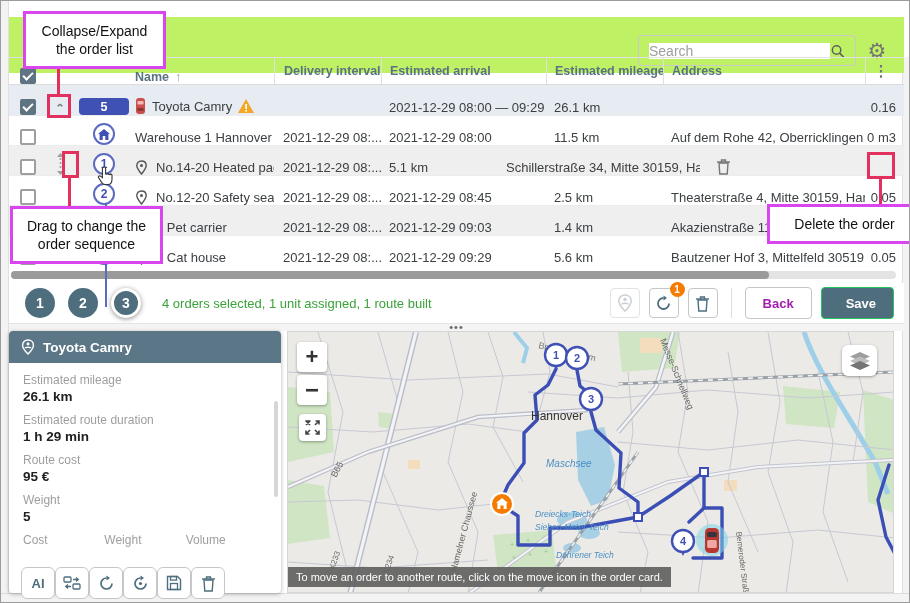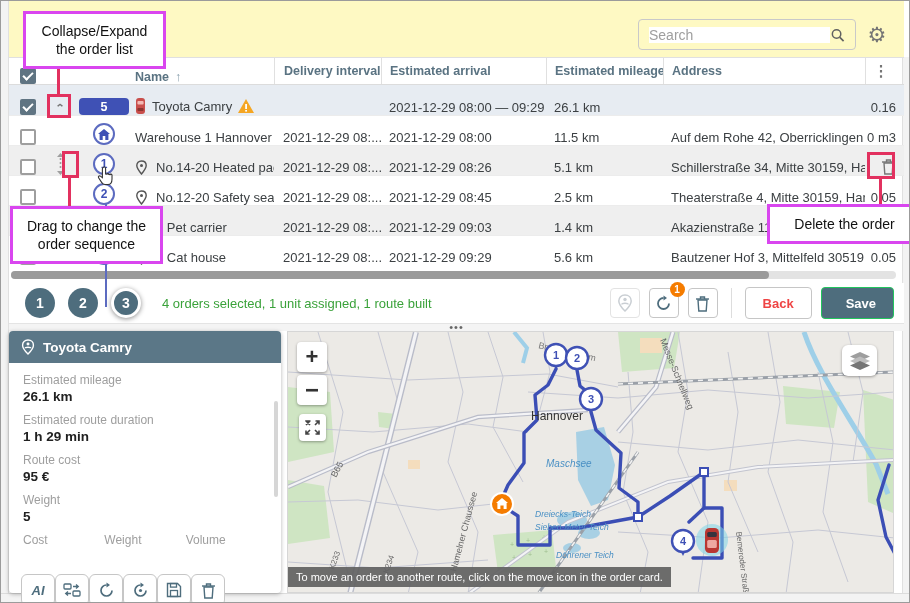--- a/index.html
+++ b/index.html
@@ -4,21 +4,21 @@
 <style>
   * { margin:0; padding:0; box-sizing:border-box; }
   html,body { width:910px; height:603px; font-family:"Liberation Sans", sans-serif; background:#fff; }
   #app { position:relative; width:910px; height:603px; border:1px solid #9b9b9b; background:#fff; overflow:hidden; }
   .gutter { position:absolute; background:#f3f3f3; }
   #gutter-left  { left:0; top:0; width:8px; height:594px; border-right:1px solid #e0e0e0; }
   #gutter-right { right:0; top:56px; width:7px; height:538px; border-left:1px solid #e0e0e0; }
   #gutter-bottom{ left:0; bottom:0; width:910px; height:9px; border-top:1px solid #dcdcdc; }
 
   
-  #toolbar { position:absolute; left:8px; top:0; width:895px; height:56px; background:#fef9c3; }
+  #toolbar { position:absolute; left:8px; top:16px; width:895px; height:56px; background:#bef264; }
   #search-box { position:absolute; right:48px; top:18px; width:218px; height:31px; border:1px solid #c9c9c9; border-radius:4px; display:flex; align-items:center; padding:0 10px; }
   #search-box input { border:none; outline:none; flex:1; font-size:14px; color:#333; font-family:"Liberation Sans",sans-serif; }
   #search-box input::placeholder { color:#9e9e9e; }
   .mag { width:16px; height:16px; }
   #gear { position:absolute; right:16px; top:23px; width:22px; height:22px; color:#757575; font-size:21px; line-height:22px; text-align:center; cursor:pointer; }
 
   
   #table { position:absolute; left:8px; top:56px; width:895px; }
   .trow { display:flex; align-items:flex-end; height:30px; font-size:13px; color:#3c4043; position:relative; }
   #thead { height:28px; border-top:1px solid #e0e0e0; border-bottom:1px solid #dcdcdc; font-size:12.5px; font-weight:bold; color:#5a7382; }
@@ -55,35 +55,35 @@
   #stepsbar { position:absolute; left:8px; top:282px; width:895px; height:40px; background:#fff; display:flex; align-items:center; }
   .step { width:30px; height:30px; border-radius:50%; background:#4e6d7d; color:#fff; font-size:14px; font-weight:bold; display:flex; align-items:center; justify-content:center; margin-right:13px; }
   .step.current { border:3px solid #fff; box-shadow:0 1px 5px rgba(0,0,0,.45); }
   #step-status { color:#3aa23a; font-size:13px; margin-left:8px; }
   #steps-right { margin-left:auto; display:flex; align-items:center; gap:9px; padding-right:10px; }
   .sq-btn { width:30px; height:30px; border:1px solid #c6c6c6; border-radius:4px; background:#fff; display:flex; align-items:center; justify-content:center; position:relative; cursor:pointer; }
   .sq-btn.disabled { border-color:#e3e3e3; }
   .sync-badge { position:absolute; right:-7px; top:-7px; width:15px; height:15px; border-radius:50%; background:#f57c00; color:#fff; font-size:10px; font-weight:bold; display:flex; align-items:center; justify-content:center; }
   .vdiv { width:1px; height:30px; background:#ddd; margin:0 4px; }
   .txt-btn { height:32px; padding:0 17px; border-radius:4px; font-size:13px; font-weight:bold; display:flex; align-items:center; cursor:pointer; }
-  #back-btn { background:#fff; border:1px solid #c6c6c6; color:#ef4444; }
+  #back-btn { background:#fff; border:1px solid #c6c6c6; color:#a21caf; }
   #save-btn { background:#4e6d7d; color:#fff; border:1px solid #22c55e;padding-left:24px; }
 
   
   #splitter { position:absolute; left:8px; top:322px; width:895px; height:8px; background:#f4f4f4; text-align:center; font-size:11px; color:#666; line-height:6px; letter-spacing:1px; border-top:1px solid #e4e4e4; cursor:row-resize; }
 
   
   #panel { position:absolute; left:8px; top:330px; width:272px; height:262px; background:#fff; border-radius:4px; box-shadow:0 1px 4px rgba(0,0,0,.3); }
   #panel-header { height:32px; background:#5b7787; border-radius:4px 4px 0 0; color:#fff; font-size:13.5px; font-weight:bold; display:flex; align-items:center; gap:8px; padding:0 12px; }
   #panel-body { padding:10px 14px 0 14px; position:relative; }
   .stat-label { font-size:12px; color:#9e9e9e; margin-bottom:2px; }
   .stat-value { font-size:13.5px; color:#212121; font-weight:bold; margin-bottom:9px; }
-  #metric-row { display:flex; font-size:12px; color:#9e9e9e; margin:2px 0 27px 0; }
+  #metric-row { display:flex; font-size:12px; color:#9e9e9e; margin:2px 0 20px 0; }
   #metric-row span { width:84px; }
-  #panel-actions { display:flex; gap:0; padding:0 12px;font-style:italic; }
+  #panel-actions { display:flex; gap:0; padding:0 12px; }
   .act-btn { width:34px; height:32px; border:1px solid #c6c6c6; border-radius:6px; background:#fff; display:flex; align-items:center; justify-content:center; color:#4e6d7d; font-weight:bold; font-size:13px; cursor:pointer; }
   #panel-scroll { position:absolute; right:3px; top:38px; width:4px; height:96px; background:#d6d6d6; border-radius:2px; }
 
   
   #map { position:absolute; left:286px; top:330px; width:607px; height:262px; background:#e9e9e4; border:1px solid #d6d6d6; overflow:hidden; }
   .map-btn { position:absolute; background:#fff; border-radius:4px; box-shadow:0 1px 3px rgba(0,0,0,.35); display:flex; align-items:center; justify-content:center; color:#333; cursor:pointer; z-index:5; }
   #zoom-in  { left:9px; top:10px; width:30px; height:30px; font-size:22px; font-weight:bold; }
   #zoom-out { left:9px; top:43px; width:30px; height:30px; font-size:24px; font-weight:bold; }
   #fullscreen { left:11px; top:82px; width:27px; height:27px; }
   #layers { right:16px; top:13px; width:35px; height:31px; border-radius:6px; }
@@ -201,21 +201,20 @@
           <span class="seq-circle">1</span>
         </div>
       <div class="c-name">
         <svg class="pin-ico" viewBox="0 0 13 15">
             <path d="M6.5 1 C3.6 1 1.8 3 1.8 5.6 C1.8 8.6 6.5 14 6.5 14 C6.5 14 11.2 8.6 11.2 5.6 C11.2 3 9.4 1 6.5 1 Z" fill="none" stroke="#555" stroke-width="1.4"></path>
             <circle cx="6.5" cy="5.6" r="1.5" fill="#555"></circle>
           </svg>
         <span>No.14-20 Heated pad</span>
       </div>
       <div class="c-del datecell">2021-12-29 08:...</div>
-      <div class="c-arr datecell">2021-12-29 08:26</div>
       <div class="c-mil">5.1 km</div>
       <div class="c-addr">Schillerstraße 34, Mitte 30159, Ha...</div>
       <div class="c-vol">
         <svg width="15" height="17" viewBox="0 0 15 17">
             <path d="M3 5 L12 5 L11.2 16 L3.8 16 Z" fill="none" stroke="#757575" stroke-width="1.4"></path>
             <line x1="1" y1="4" x2="14" y2="4" stroke="#757575" stroke-width="1.4"></line>
             <path d="M5.5 4 L5.5 2 L9.5 2 L9.5 4" fill="none" stroke="#757575" stroke-width="1.4"></path>
           </svg>
       </div>
     </div>

